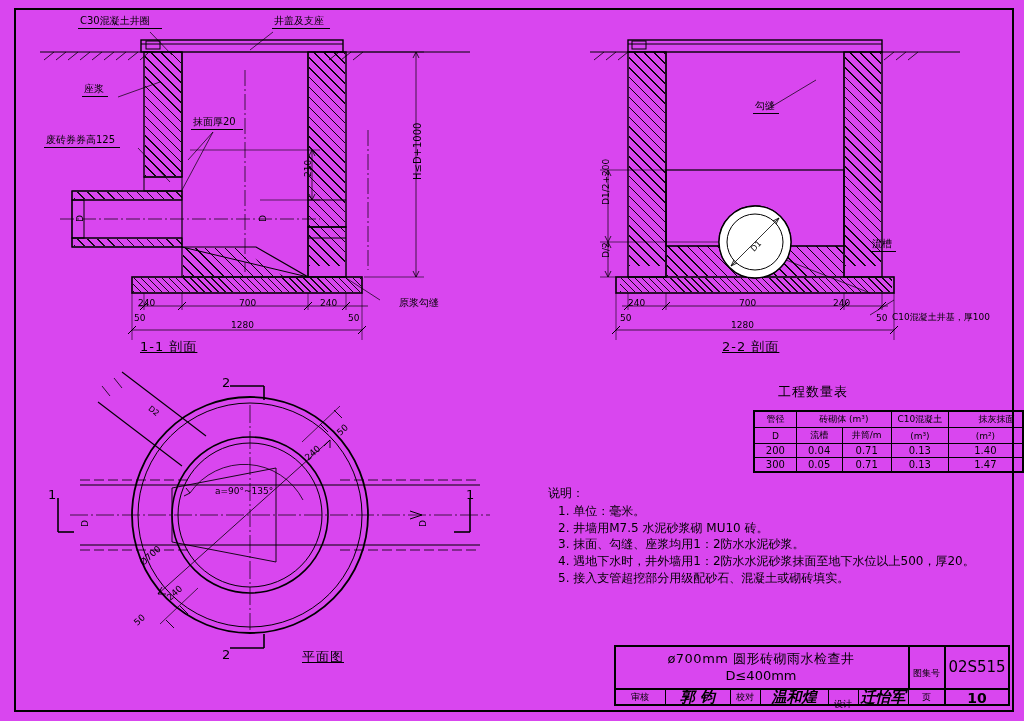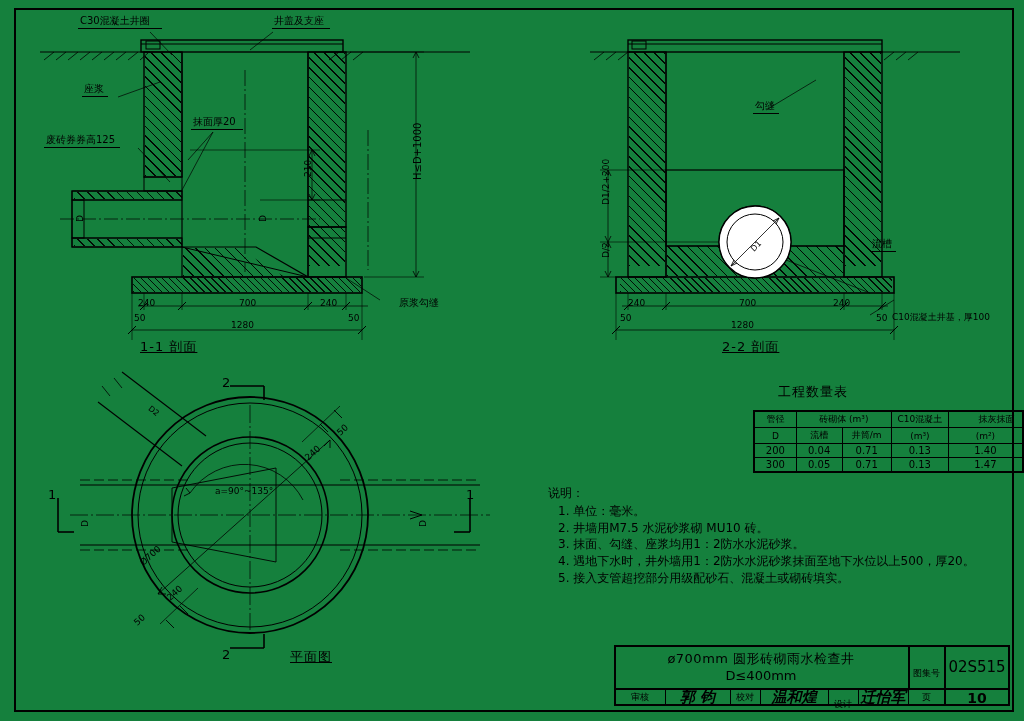--- a/index.html
+++ b/index.html
@@ -1,19 +1,19 @@
 <!DOCTYPE html>
 <html lang="zh"><head>
 <meta charset="utf-8">
 <title>02S515 - 10</title>
 <style>
   html,body{margin:0;padding:0;background:#ffffff;}
   body{width:1024px;height:721px;overflow:hidden;
        font-family:"DejaVu Sans","Liberation Sans",sans-serif;color:#000;}
-  #sheet{position:relative;width:1024px;height:721px;background:#15803d;}
+  #sheet{position:relative;width:1024px;height:721px;background:#d946ef;}
 
   .frame{position:absolute;border:2px solid #000;}
   .ln{position:absolute;background:#000;}
   .h{height:1px;}
   .v{width:1px;}
 
   .txt{position:absolute;white-space:nowrap;font-size:10px;line-height:1.15;}
   .txt.cn{font-family:"DejaVu Sans","Liberation Sans",sans-serif;}
   .sm{font-size:9px;}
   .xs{font-size:8px;}
@@ -381,21 +381,21 @@
   <span class="txt sm" style="left:132px;top:620px;transform:rotate(-42deg);transform-origin:left top;">50</span>
   <span class="txt xs" style="left:152px;top:404px;transform:rotate(38deg);transform-origin:left top;">D2</span>
   <span class="txt sm" style="left:80px;top:527px;transform:rotate(-90deg);transform-origin:left top;">D</span>
   <span class="txt sm" style="left:418px;top:527px;transform:rotate(-90deg);transform-origin:left top;">D</span>
 
   <span class="txt big" style="left:48px;top:488px;">1</span>
   <span class="txt big" style="left:466px;top:488px;">1</span>
   <span class="txt big" style="left:222px;top:376px;">2</span>
   <span class="txt big" style="left:222px;top:648px;">2</span>
 
-  <span class="txt big cn ul" style="left:290px;top:650px;letter-spacing:1px;">平面图</span>
+  <span class="txt big cn ul" style="left:302px;top:650px;letter-spacing:1px;">平面图</span>
 
   <span class="txt big cn" style="left:778px;top:385px;letter-spacing:1px;">工程数量表</span>
 
   <table class="qty" style="left:753px;top:410px;border:2px solid #000;">
     <tbody>
         <tr>
       <td class="hd" rowspan="1" style="width:36px;">管径</td>
       <td class="hd" colspan="2">砖砌体 (m³)</td>
       <td class="hd" style="width:52px;">C10混凝土</td>
       <td class="hd" style="width:48px;padding-left:25px;">抹灰抹面</td>

